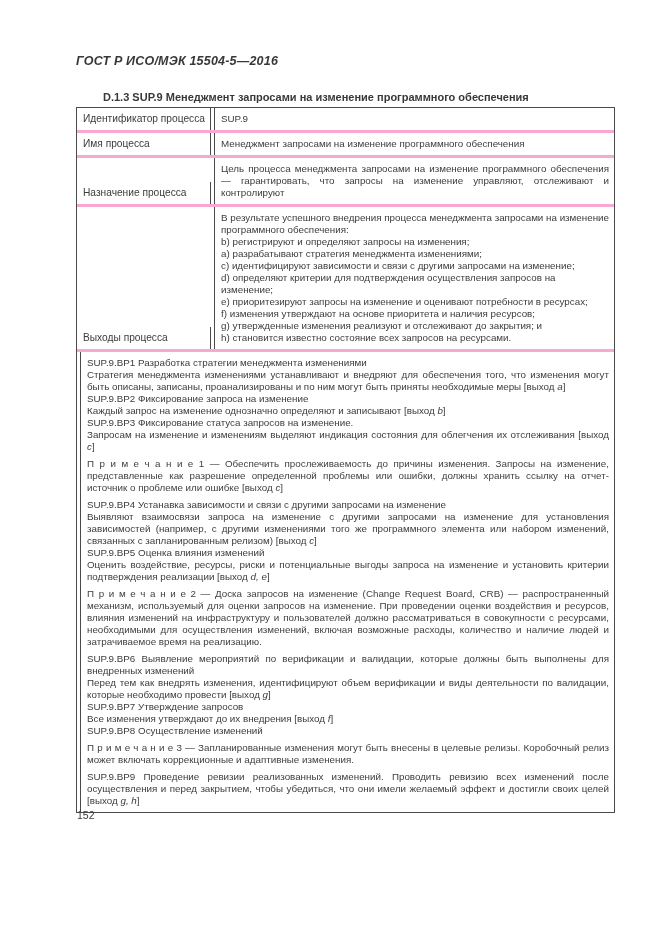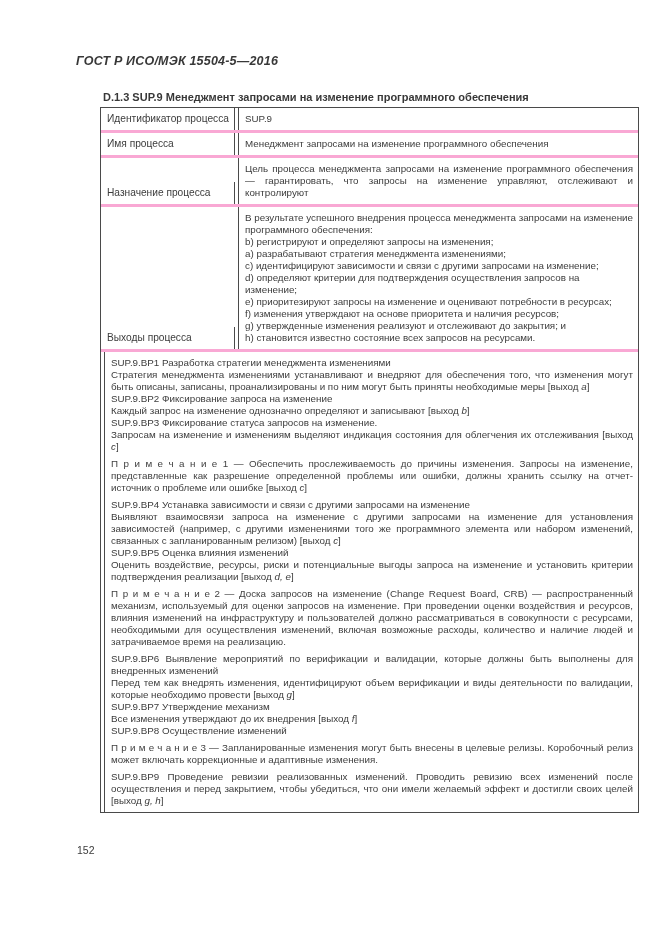--- a/index.html
+++ b/index.html
@@ -20,21 +20,20 @@
   .section-heading {
     position: absolute; left: 103px; top: 91px;
     font-size: 11px; font-weight: bold;
     color: #383838;
   }
   .process-table {
     position: absolute; left: 76px; top: 107px;
     width: 539px;
     border: 1.5px solid #4a4a4a;
     background: #ffffff;
-    margin-left: 24px;
   }
   .trow { display: flex; align-items: stretch; }
   .trow + .trow { border-top: 3px solid #f9a8d4; align-items: flex-end; }
   .tlabel {
     width: 134px; flex: 0 0 134px;
     padding: 5px 4px 5px 6px;
     font-size: 10.2px; line-height: 12px;
     border-right: 1px solid #4a4a4a;
   }
   .tcontent {
@@ -43,21 +42,21 @@
     border-left: 1px solid #4a4a4a; 
     padding: 5px 5px 5px 6px;
     font-size: 9.8px; line-height: 12px;
     hyphens: auto;
   }
   .blk { min-height: 12px; }
   .blk.flow { text-align: justify; }
   .blk.note { text-align: justify; margin: 5px 0; color: #414141; }
   .blk:last-child { margin-bottom: 0; }
   .page-number {
-    position: absolute; left: 77px; top: 844px;
+    position: absolute; left: 77px; top: 809px;
     font-size: 10.5px; color: #3c3c3c;
   }
   i { font-style: italic; }
 </style>
 </head>
 <body>
 
 <div class="doc-header">ГОСТ Р ИСО/МЭК 15504-5—2016</div>
 
 <div class="section-heading">D.1.3 SUP.9 Менеджмент запросами на изменение программного обеспечения</div>
@@ -104,21 +103,21 @@
         <div class="blk line"><span>SUP.9.BP3 Фиксирование статуса запросов на изменение.</span></div>
         <div class="blk flow"><span>Запросам на изменение и изменениям выделяют индикация состояния для облегчения их отслеживания [выход </span><i>c</i><span>]</span></div>
         <div class="blk note"><span>П р и м е ч а н и е   1 — Обеспечить прослеживаемость до причины изменения. Запросы на изменение, представленные как разрешение определенной проблемы или ошибки, должны хранить ссылку на отчет-источник о проблеме или ошибке [выход </span><i>c</i><span>]</span></div>
         <div class="blk line"><span>SUP.9.BP4 Устанавка зависимости и связи с другими запросами на изменение</span></div>
         <div class="blk flow"><span>Выявляют взаимосвязи запроса на изменение с другими запросами на изменение для установления зависимостей (например, с другими изменениями того же программного элемента или набором изменений, связанных с запланированным релизом) [выход </span><i>c</i><span>]</span></div>
         <div class="blk line"><span>SUP.9.BP5 Оценка влияния изменений</span></div>
         <div class="blk flow"><span>Оценить воздействие, ресурсы, риски и потенциальные выгоды запроса на изменение и установить критерии подтверждения реализации [выход </span><i>d, e</i><span>]</span></div>
         <div class="blk note"><span>П р и м е ч а н и е   2 — Доска запросов на изменение (Change Request Board, CRB) — распространенный механизм, используемый для оценки запросов на изменение. При проведении оценки воздействия и ресурсов, влияния изменений на инфраструктуру и пользователей должно рассматриваться в совокупности с ресурсами, необходимыми для осуществления изменений, включая возможные расходы, количество и наличие людей и затрачиваемое время на реализацию.</span></div>
         <div class="blk flow"><span>SUP.9.BP6 Выявление мероприятий по верификации и валидации, которые должны быть выполнены для внедренных изменений</span></div>
         <div class="blk flow"><span>Перед тем как внедрять изменения, идентифицируют объем верификации и виды деятельности по валидации, которые необходимо провести [выход </span><i>g</i><span>]</span></div>
-        <div class="blk line"><span>SUP.9.BP7  Утверждение механизм</span></div>
+        <div class="blk line"><span>SUP.9.BP7  Утверждение запросов</span></div>
         <div class="blk flow"><span>Все изменения утверждают до их внедрения [выход </span><i>f</i><span>]</span></div>
         <div class="blk line"><span>SUP.9.BP8 Осуществление изменений</span></div>
         <div class="blk note"><span>П р и м е ч а н и е   3 — Запланированные изменения могут быть внесены в целевые релизы. Коробочный релиз может включать коррекционные и адаптивные изменения.</span></div>
         <div class="blk flow"><span>SUP.9.BP9 Проведение ревизии реализованных изменений. Проводить ревизию всех изменений после осуществления и перед закрытием, чтобы убедиться, что они имели желаемый эффект и достигли своих целей [выход </span><i>g, h</i><span>]</span></div>
       </div>
     </div>
   </div>
 
 <div class="page-number">152</div>
 

